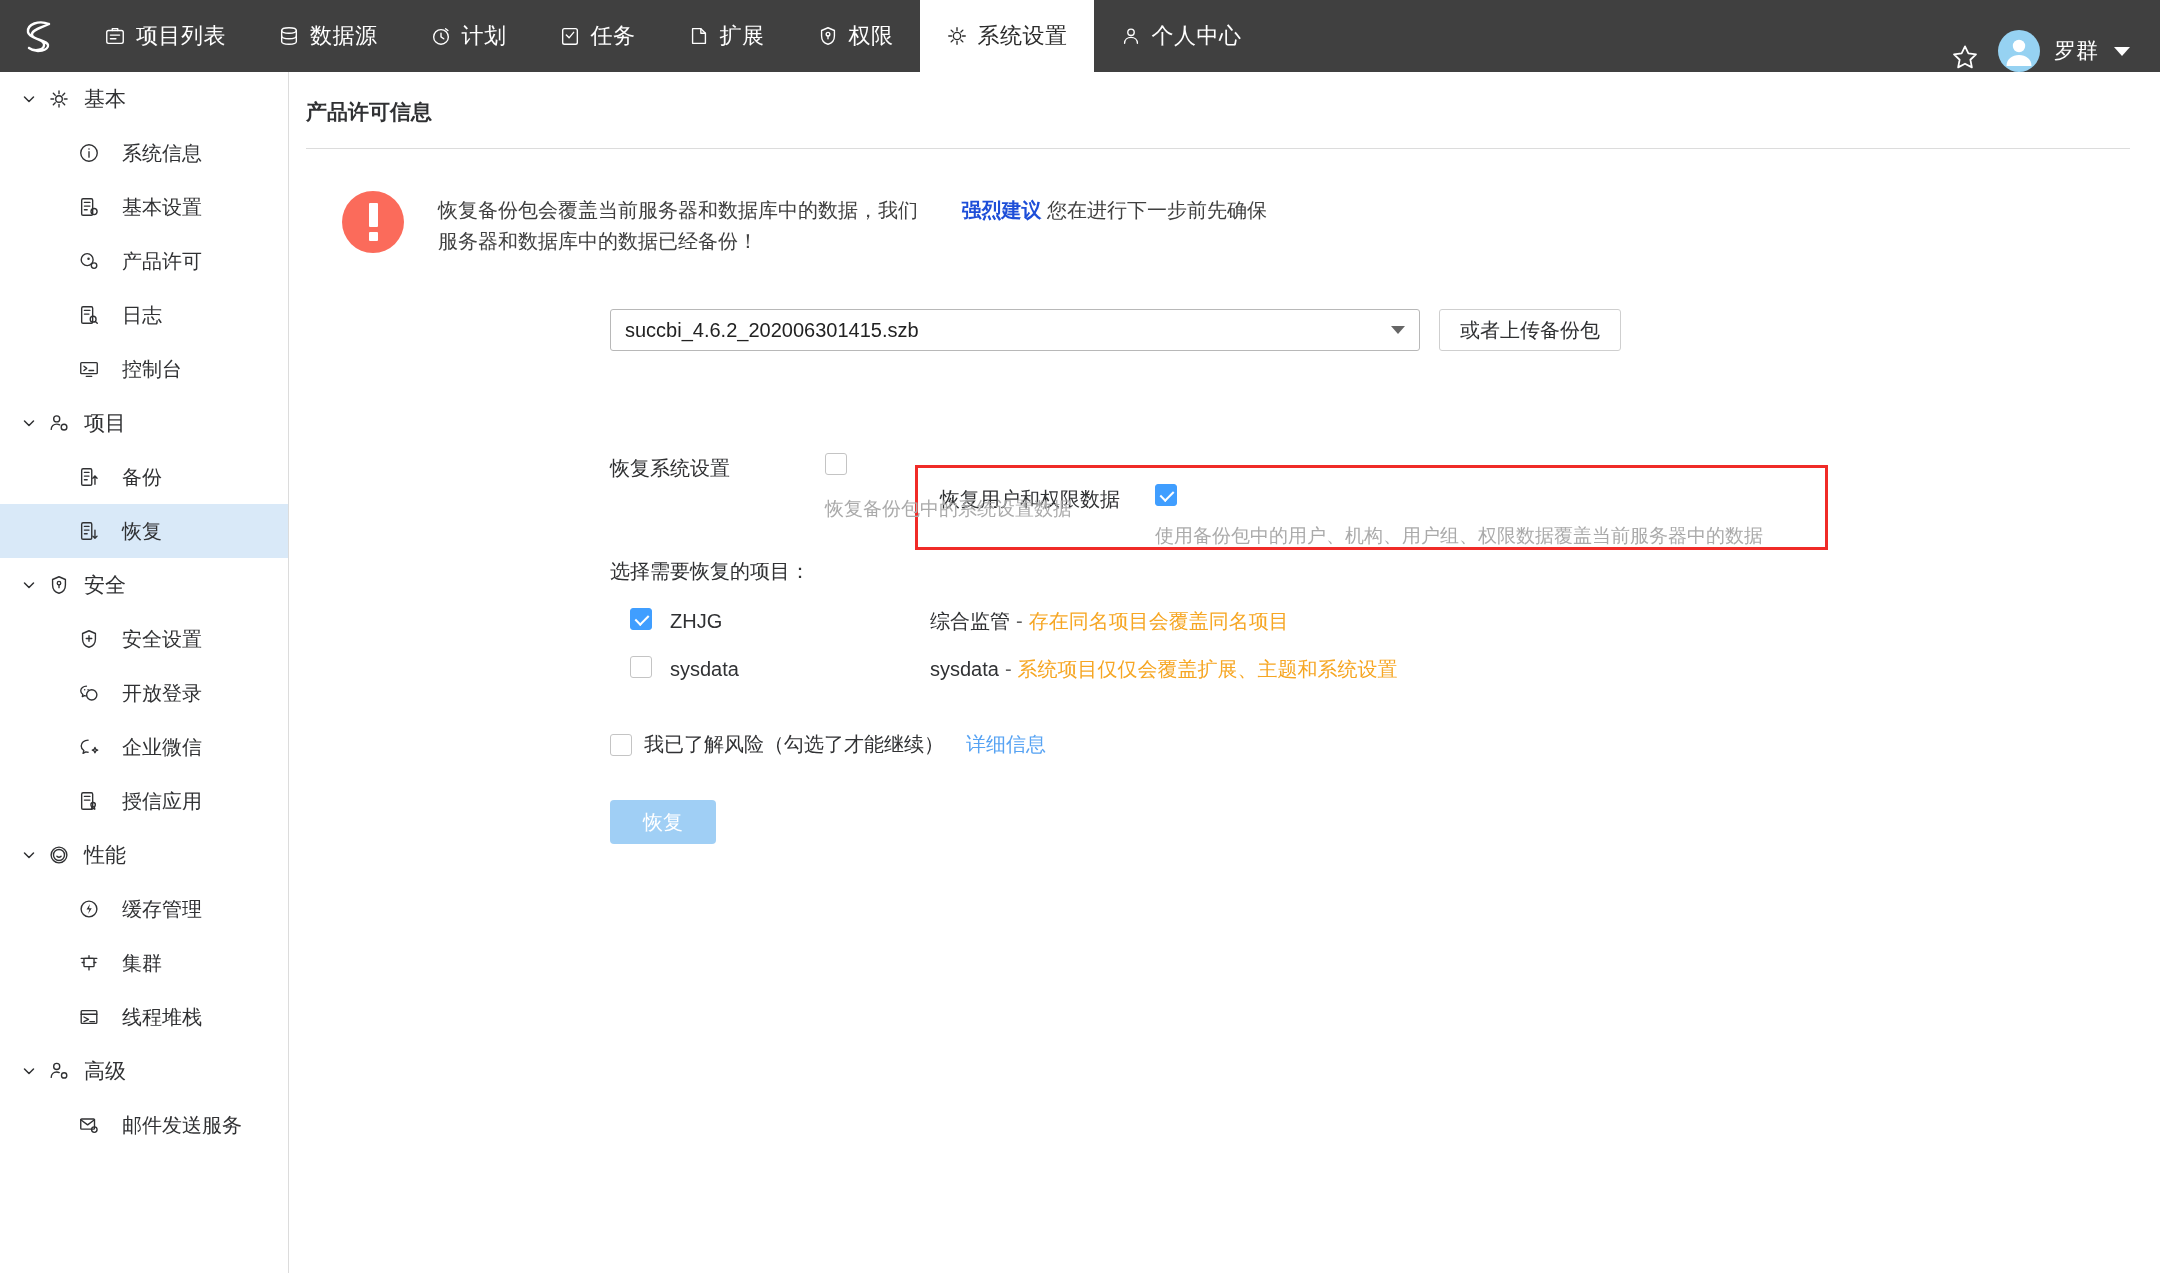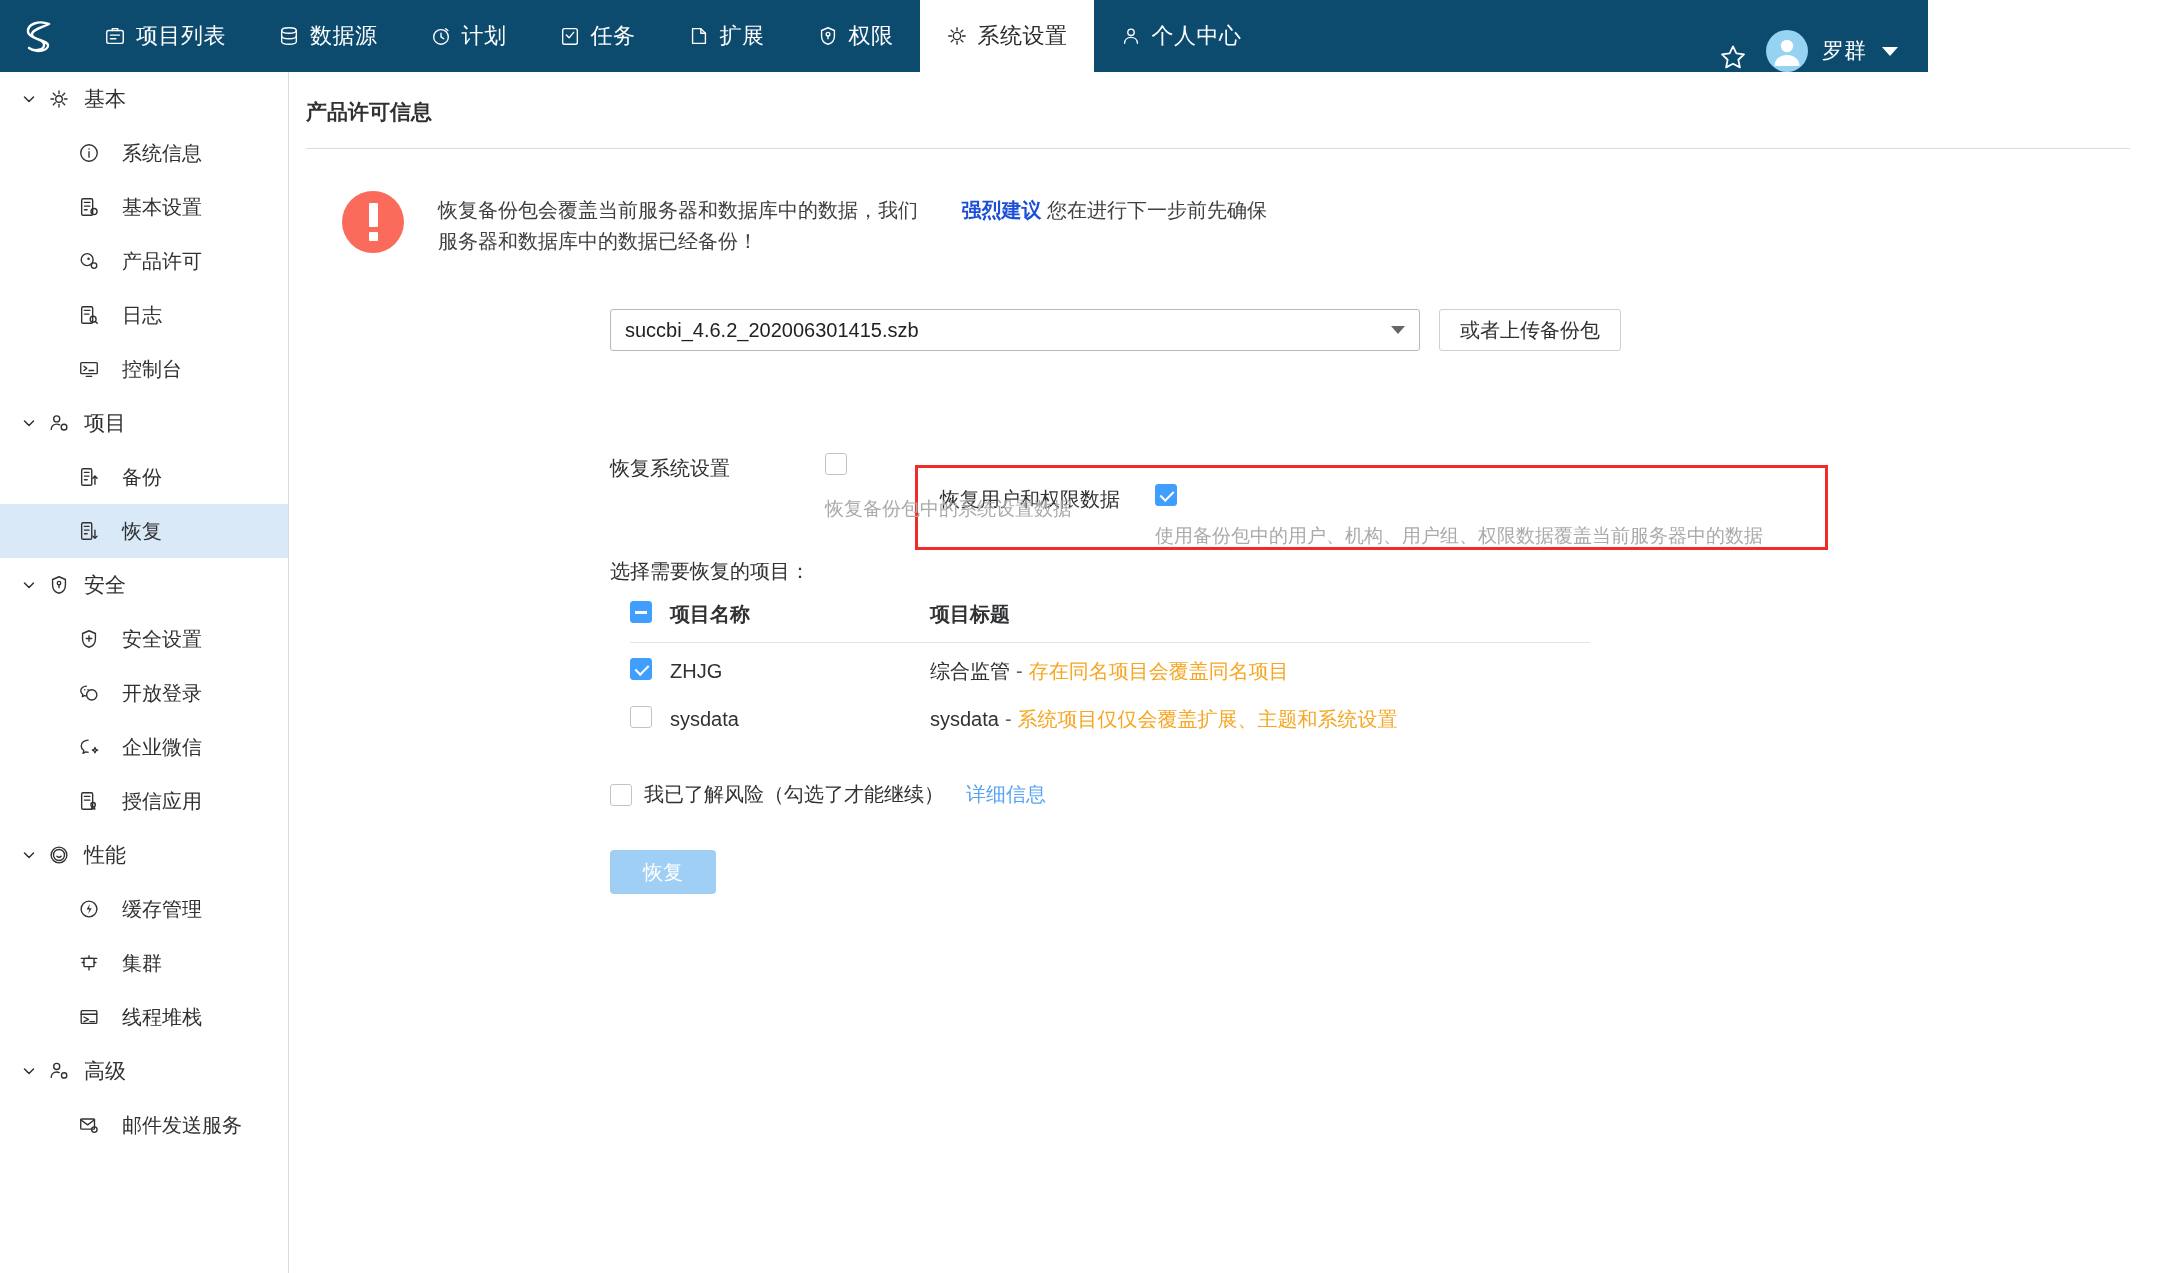--- a/index.html
+++ b/index.html
@@ -7,22 +7,22 @@
     margin: 0; padding: 0;
     width: 2160px; height: 1273px;
     background: #ffffff;
     font-family: "Liberation Sans", "DejaVu Sans", sans-serif;
     overflow: hidden;
   }
 
   
   .topbar {
     position: absolute; top: 0; left: 0;
-    width: 1928px; height: 72px;
-    background: #0c4a6e;
+    width: 2160px; height: 72px;
+    background: #404040;
     display: flex; align-items: stretch;
   }
   .logo-wrap {
     width: 78px; display: flex; align-items: center; justify-content: center;
     flex: 0 0 78px;
   }
   .logo-wrap svg { display: block; }
   .nav-items { display: flex; align-items: stretch; }
   .nav-item {
     display: flex; align-items: center; gap: 10px;
@@ -630,27 +630,20 @@
         <span class="cbx"></span>
       </div>
     </div>
     <div class="opt-hint" style="margin-left:215px;">恢复备份包中的系统设置数据</div>
   </div>
 
   
   <div class="sec-label" style="margin-top:36px;">选择需要恢复的项目：</div>
 
   <div class="ptable">
-    <div class="pt-head">
-      <div class="pt-c1">
-        <span class="cbx indet"></span>
-      </div>
-      <div class="pt-c2">项目名称</div>
-      <div class="pt-c3">项目标题</div>
-    </div>
 
     <div class="pt-row">
       <div class="pt-c1">
         <span class="cbx checked"></span>
       </div>
       <div class="pt-c2">ZHJG</div>
       <div class="pt-c3">
         <span>综合监管</span><span class="dash">-</span><span class="warn-text">存在同名项目会覆盖同名项目</span>
       </div>
     </div>

